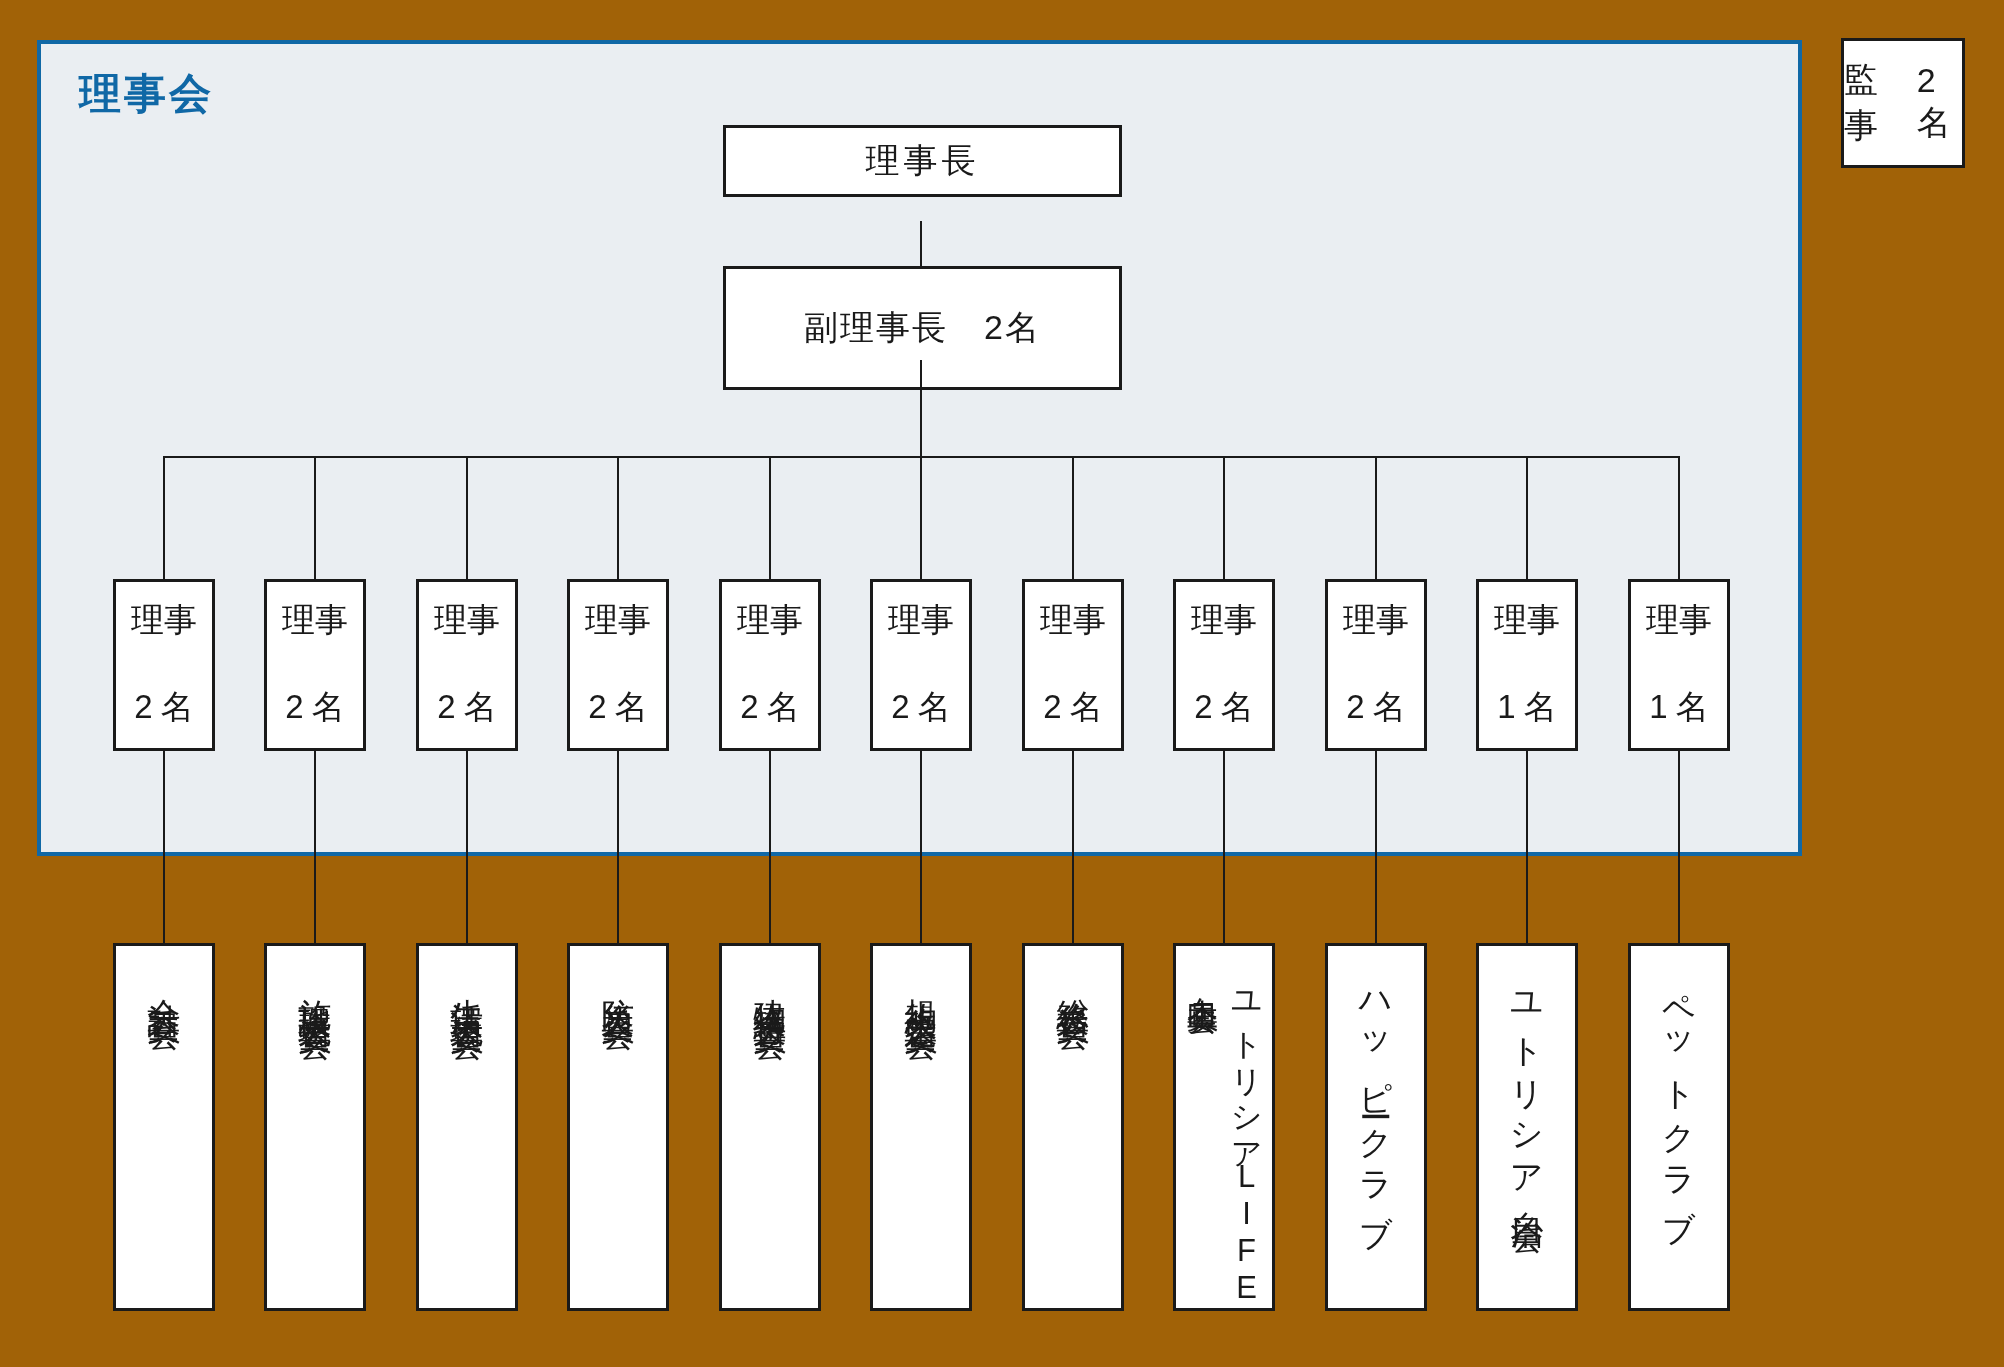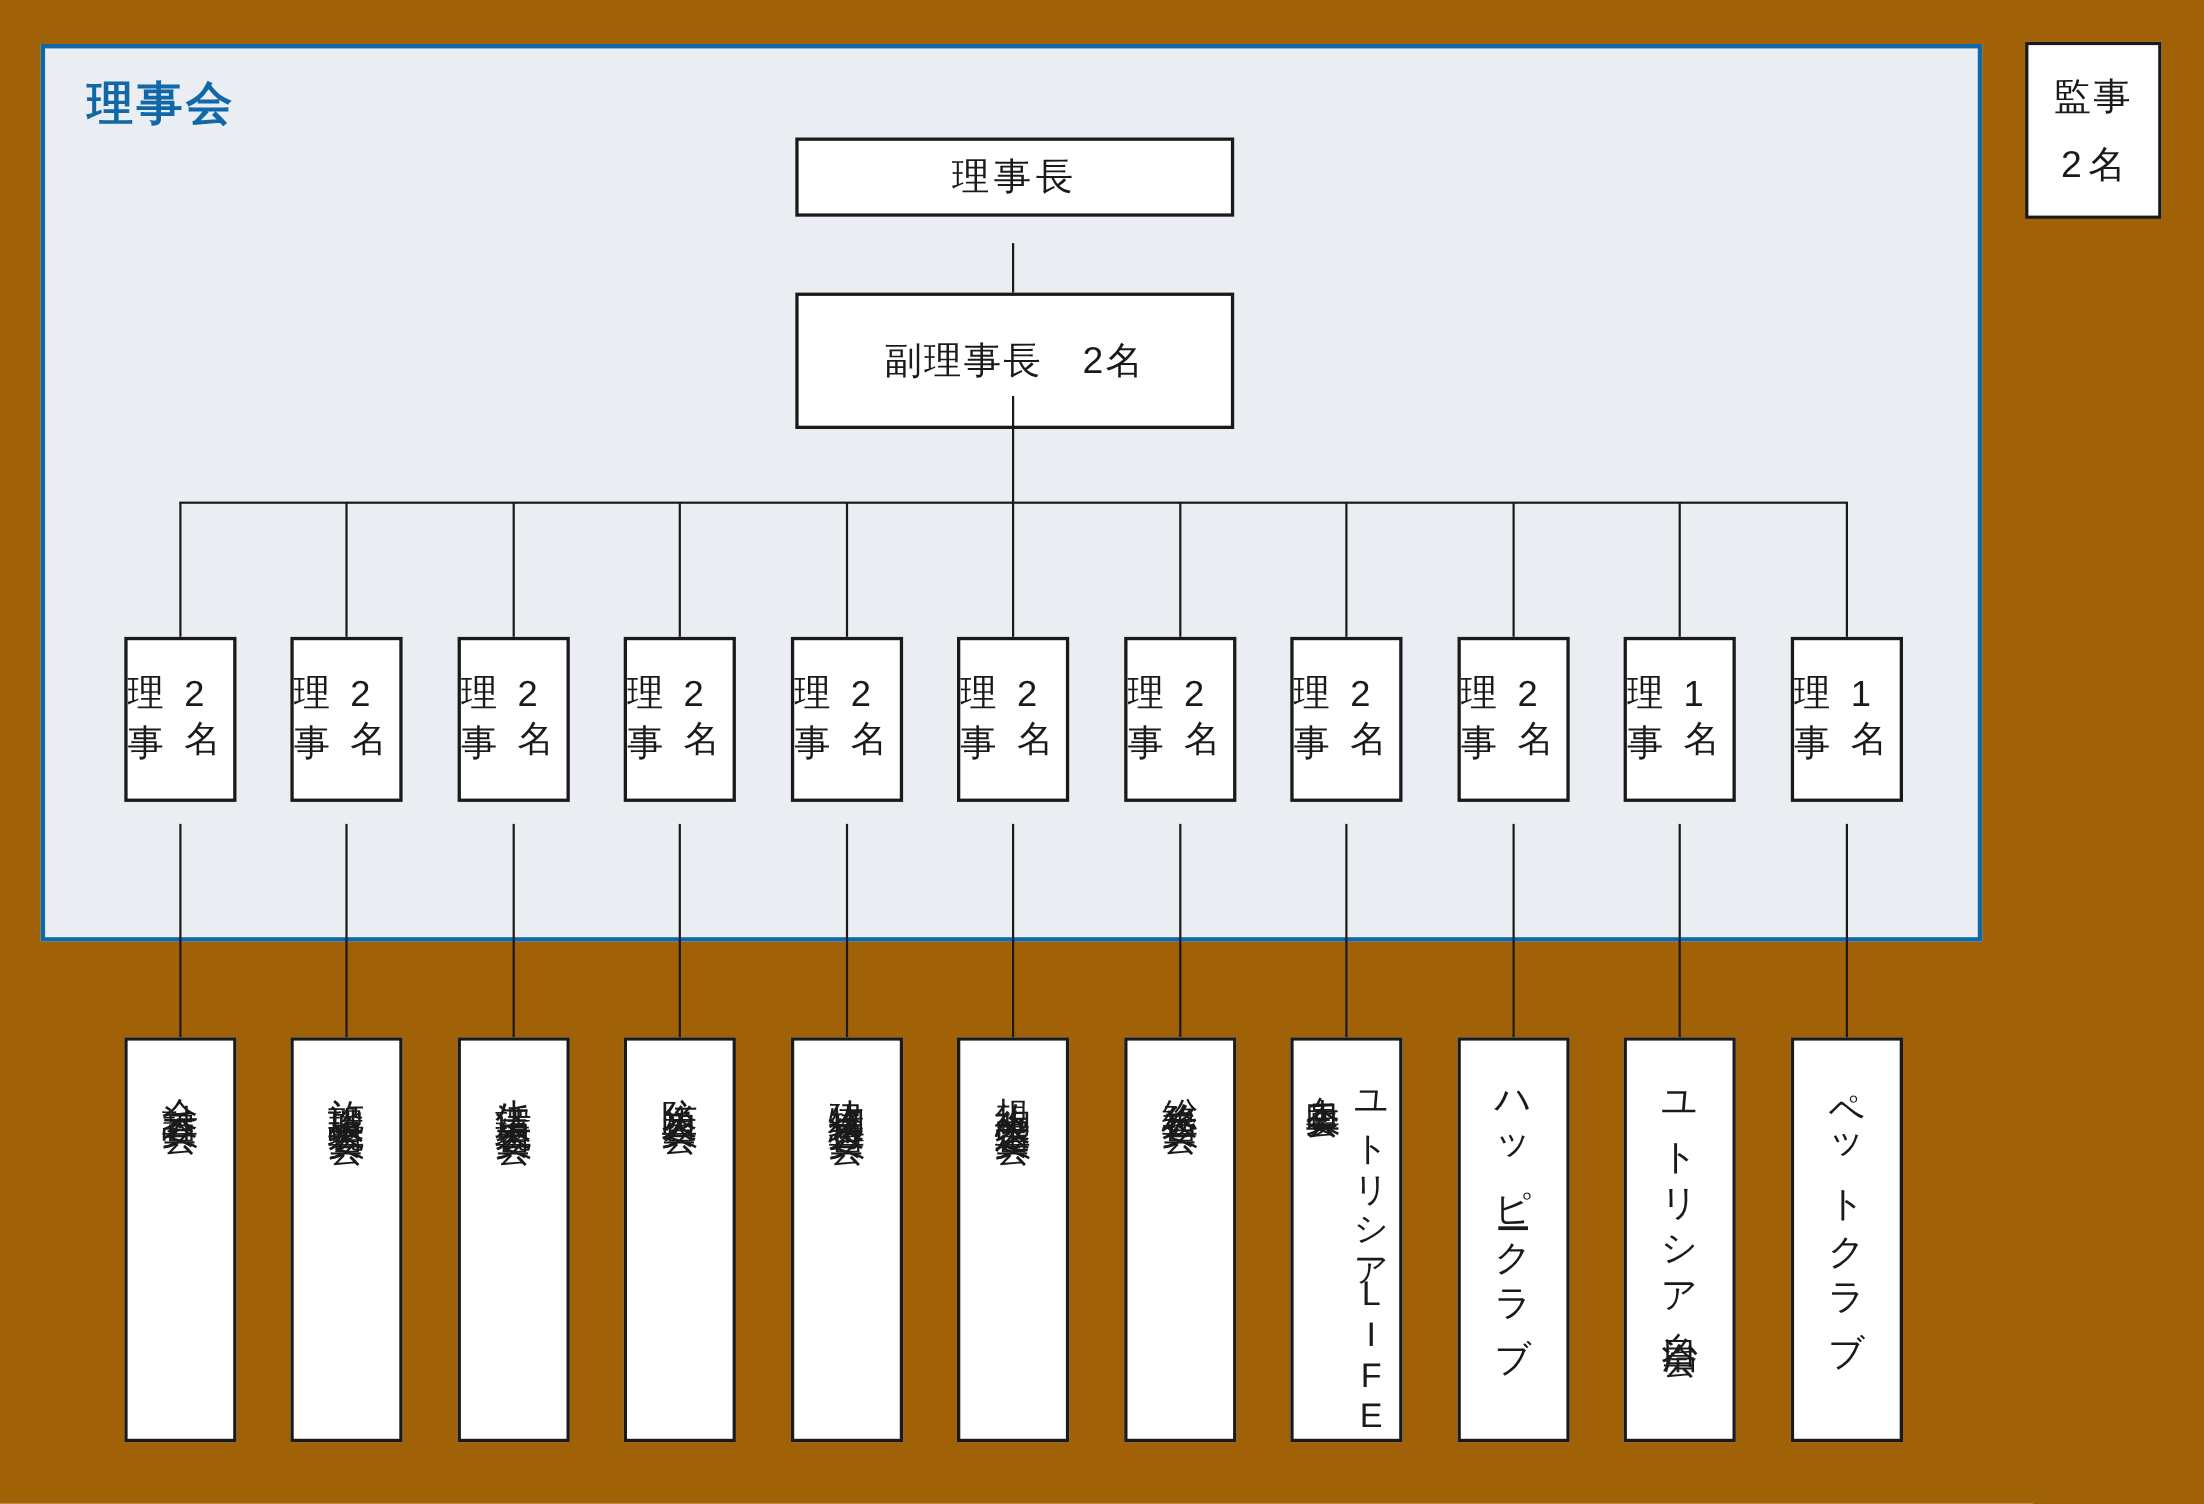--- a/index.html
+++ b/index.html
@@ -42,31 +42,31 @@
     width:399px; height:72px;
     font-size:34px; letter-spacing:4px;
   }
   .vice-box {
     left:723px; top:266px;
     width:399px; height:124px;
     font-size:34px; letter-spacing:2px;
   }
   .auditor-box {
     left:1841px; top:38px;
-    width:124px; height:161px;
-    flex-direction:column;
+    width:124px; height:130px;
+    flex-direction:row;
     font-size:34px;
     gap:16px;
     letter-spacing:2px;
   }
   .auditor-box .count { letter-spacing:6px; margin-right:-6px; }
   .director-box {
     top:579px;
-    width:102px; height:150px;
-    flex-direction:row;
+    width:102px; height:172px;
+    flex-direction:column;
     justify-content:space-between;
     padding:16px 0 18px 0;
     font-size:33px;
   }
   .director-box .count { letter-spacing:8px; margin-right:-8px; }
   .committee-box {
     top:943px;
     width:102px; height:368px;
     align-items:flex-start;
     justify-content:center;

